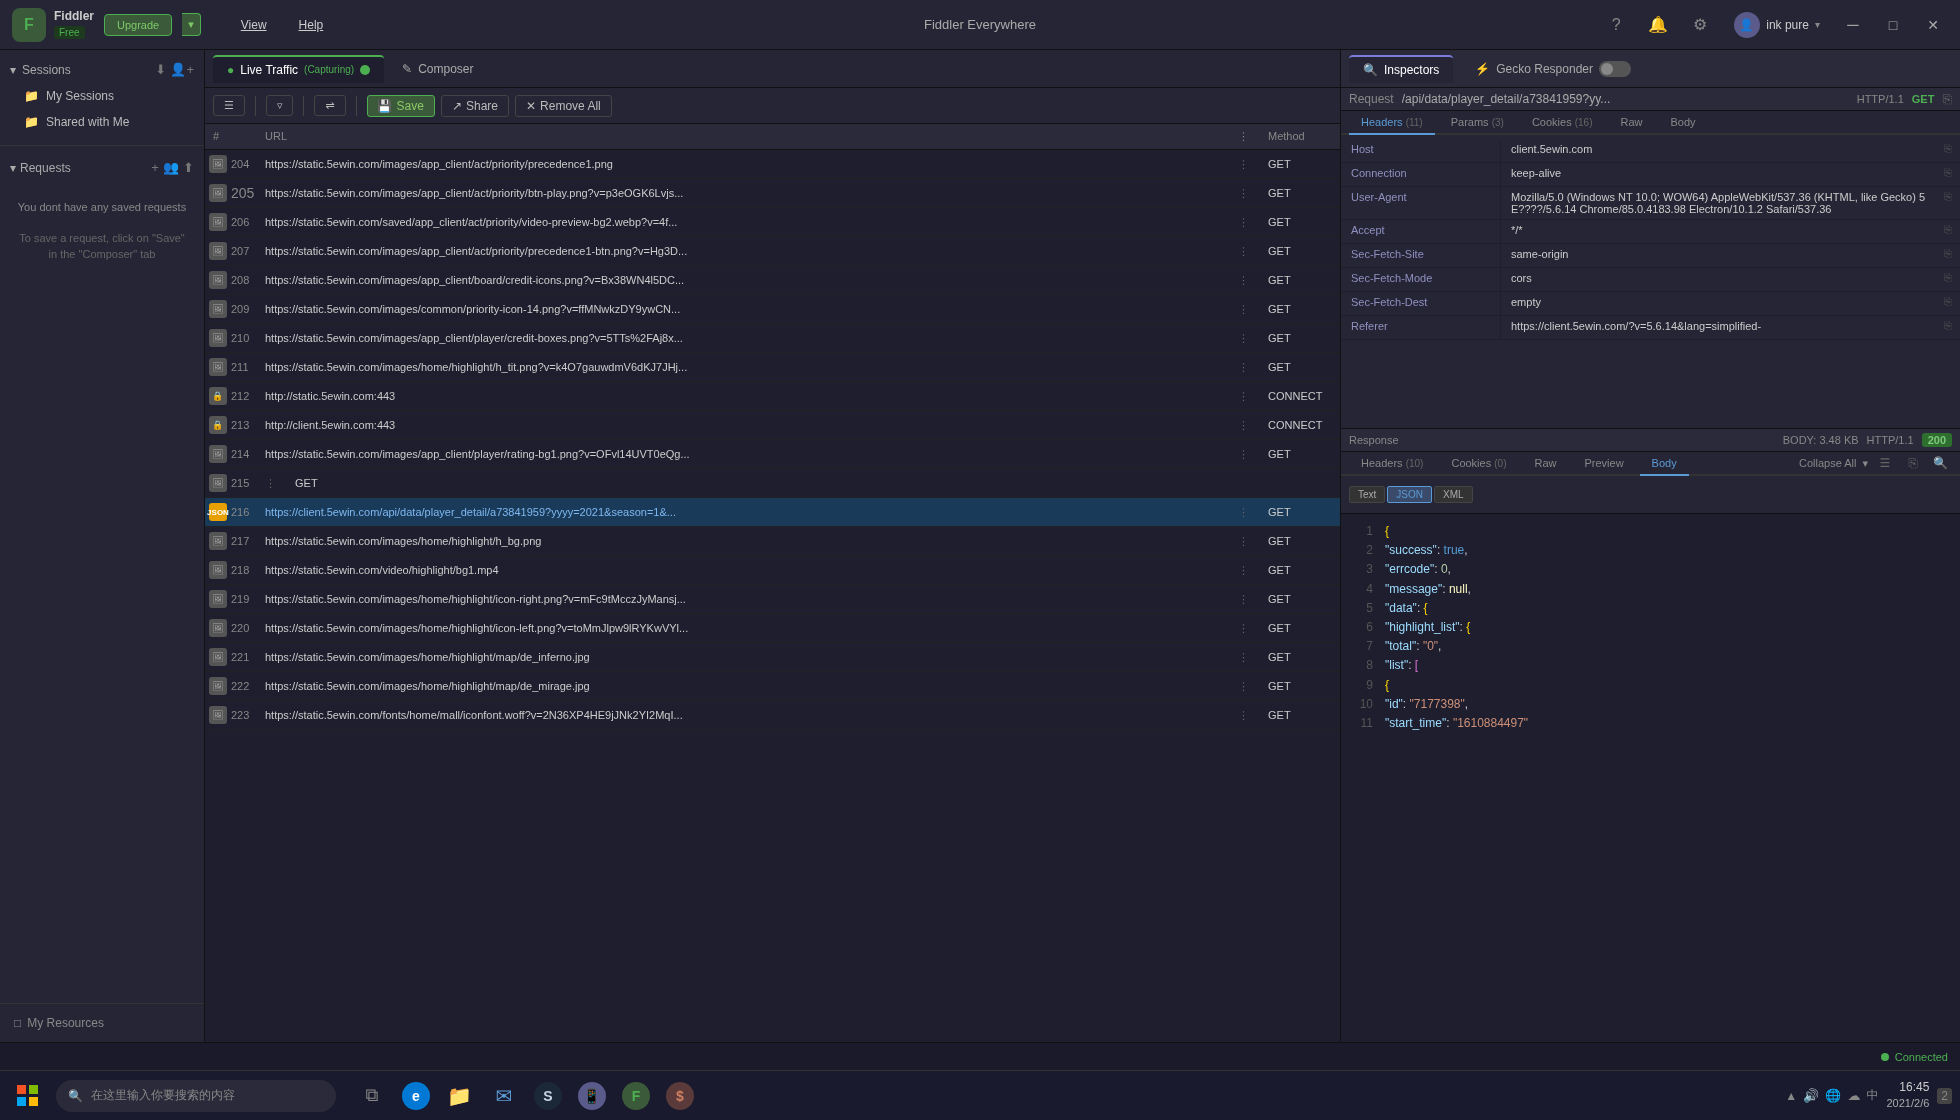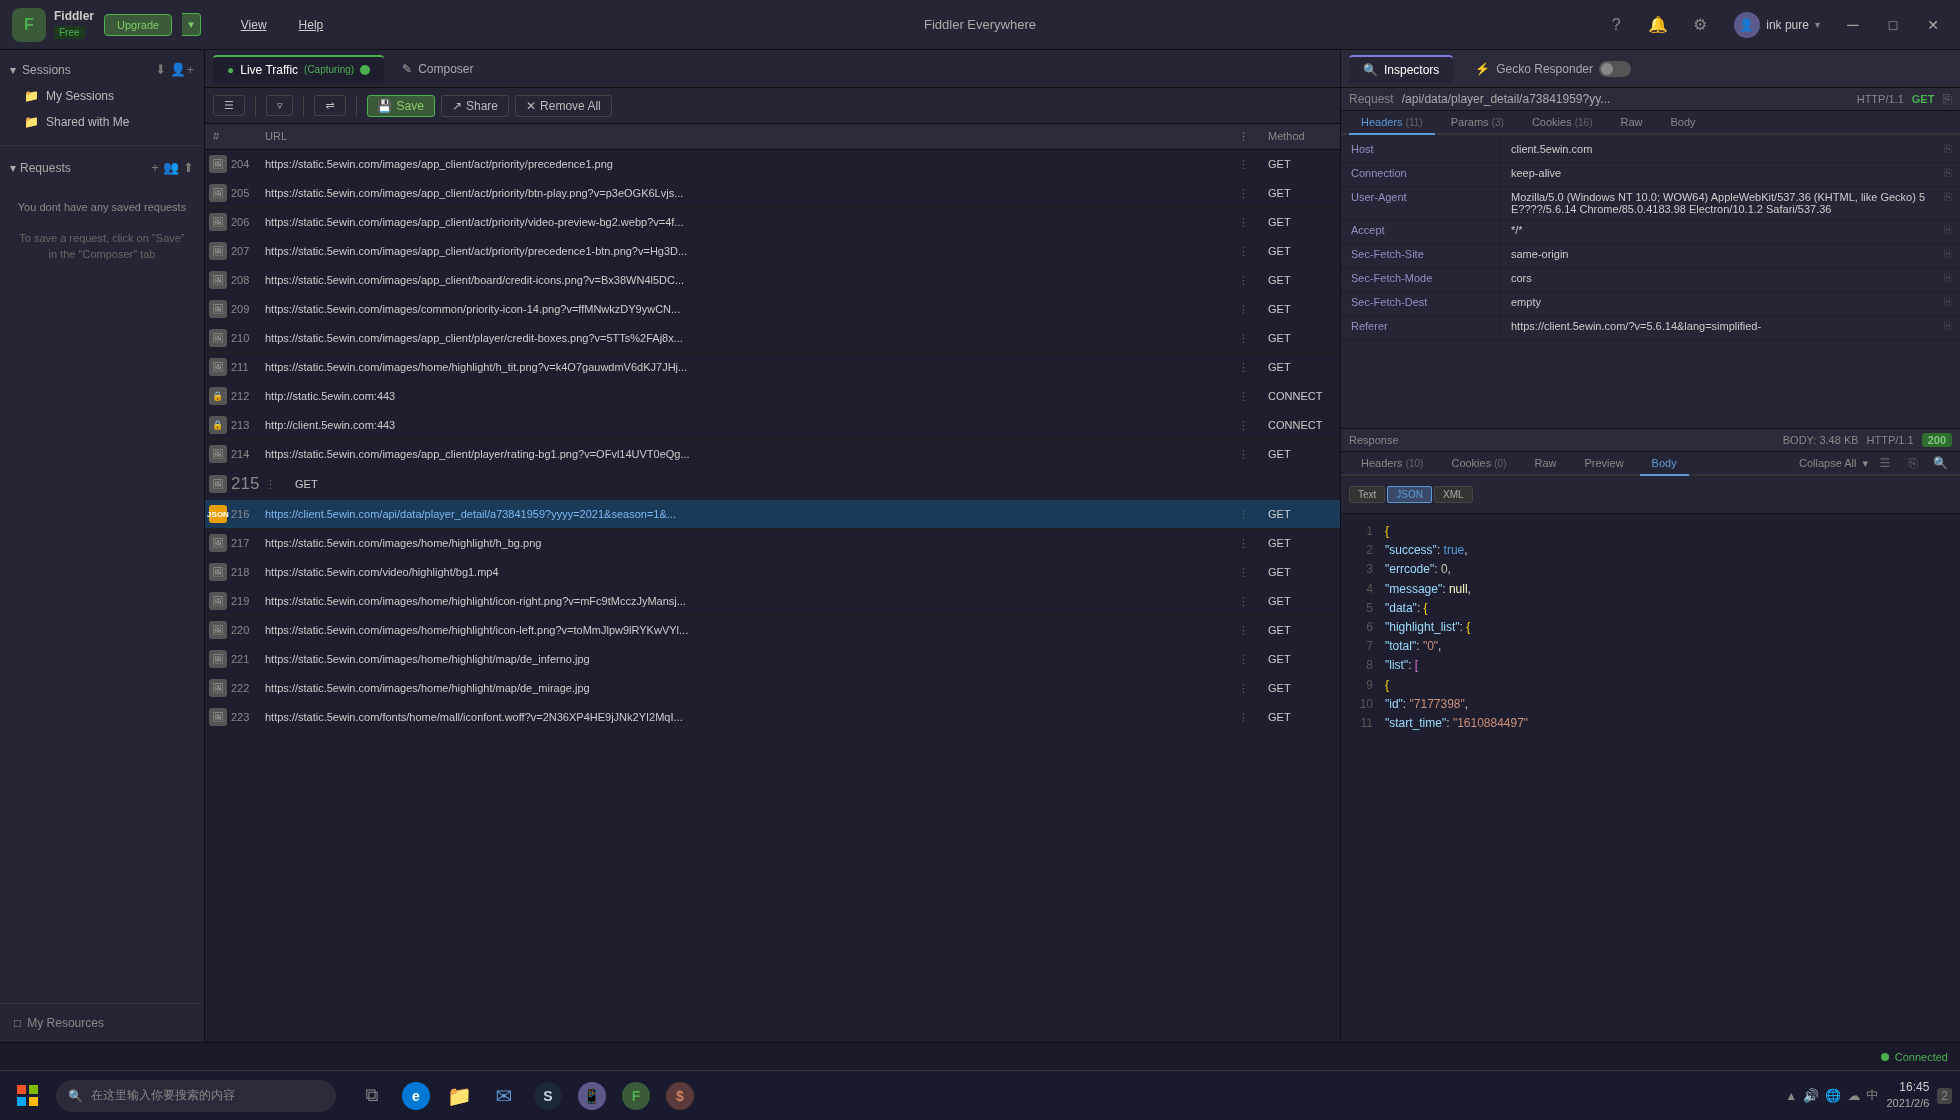--- a/index.html
+++ b/index.html
@@ -874,32 +874,32 @@
       <div class="row-icon">🖼</div>
       <span style="color:#888;font-size:11px;">204</span>
     </div>
     <div class="col col-url" style="color:#ccc">https://static.5ewin.com/images/app_client/act/priority/precedence1.png</div>
     <div class="col col-more" style="color:#666;">⋮</div>
     <div class="col col-method method-get">GET</div>
   </div>
           <div class="session-row">
     <div class="row-num-cell">
       <div class="row-icon">🖼</div>
-      <span style="color:#888;font-size:11px;">205</span>
+      <span style="color:#888;font-size:14px;">205</span>
     </div>
     <div class="col col-url" style="color:#ccc">https://static.5ewin.com/images/app_client/act/priority/btn-play.png?v=p3eOGK6Lvjs...</div>
     <div class="col col-more" style="color:#666;">⋮</div>
     <div class="col col-method method-get">GET</div>
   </div>
           <div class="session-row">
     <div class="row-num-cell">
       <div class="row-icon">🖼</div>
       <span style="color:#888;font-size:11px;">206</span>
     </div>
-    <div class="col col-url" style="color:#ccc">https://static.5ewin.com/images/app_client/act/priority/video-preview-bg2.webp?v=4f...</div>
+    <div class="col col-url" style="color:#ccc">https://static.5ewin.com/saved/app_client/act/priority/video-preview-bg2.webp?v=4f...</div>
     <div class="col col-more" style="color:#666;">⋮</div>
     <div class="col col-method method-get">GET</div>
   </div>
           <div class="session-row">
     <div class="row-num-cell">
       <div class="row-icon">🖼</div>
       <span style="color:#888;font-size:11px;">207</span>
     </div>
     <div class="col col-url" style="color:#ccc">https://static.5ewin.com/images/app_client/act/priority/precedence1-btn.png?v=Hg3D...</div>
     <div class="col col-more" style="color:#666;">⋮</div>
@@ -964,21 +964,21 @@
       <div class="row-icon">🖼</div>
       <span style="color:#888;font-size:11px;">214</span>
     </div>
     <div class="col col-url" style="color:#ccc">https://static.5ewin.com/images/app_client/player/rating-bg1.png?v=OFvl14UVT0eQg...</div>
     <div class="col col-more" style="color:#666;">⋮</div>
     <div class="col col-method method-get">GET</div>
   </div>
           <div class="session-row">
     <div class="row-num-cell">
       <div class="row-icon">🖼</div>
-      <span style="color:#888;font-size:17px;">215</span>
+      <span style="color:#888;font-size:11px;">215</span>
     </div>
     <div class="col col-more" style="color:#666;">⋮</div>
     <div class="col col-method method-get">GET</div>
   </div>
           <div class="session-row selected">
     <div class="row-num-cell">
       <div class="row-icon json-icon">JSON</div>
       <span style="color:#888;font-size:11px;">216</span>
     </div>
     <div class="col col-url" style="color:#7eb8f0">https://client.5ewin.com/api/data/player_detail/a73841959?yyyy=2021&amp;season=1&amp;...</div>

